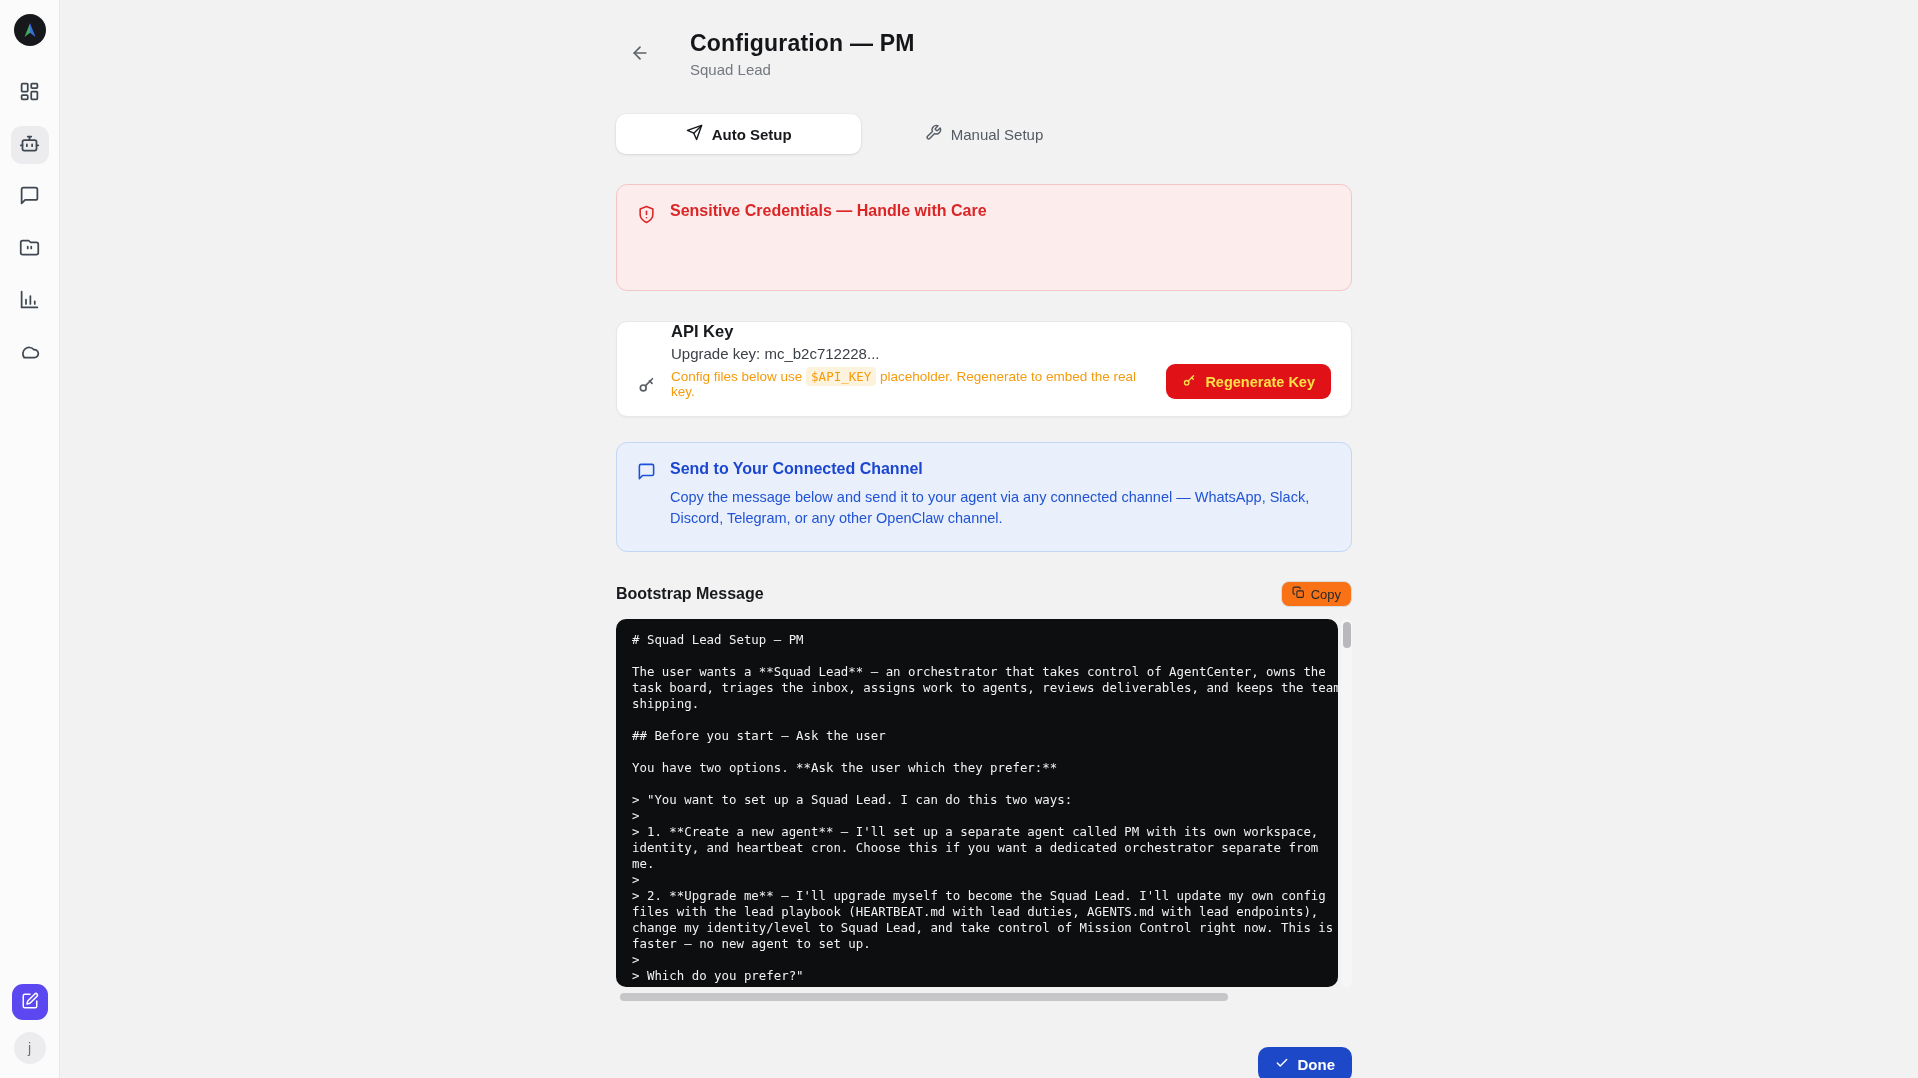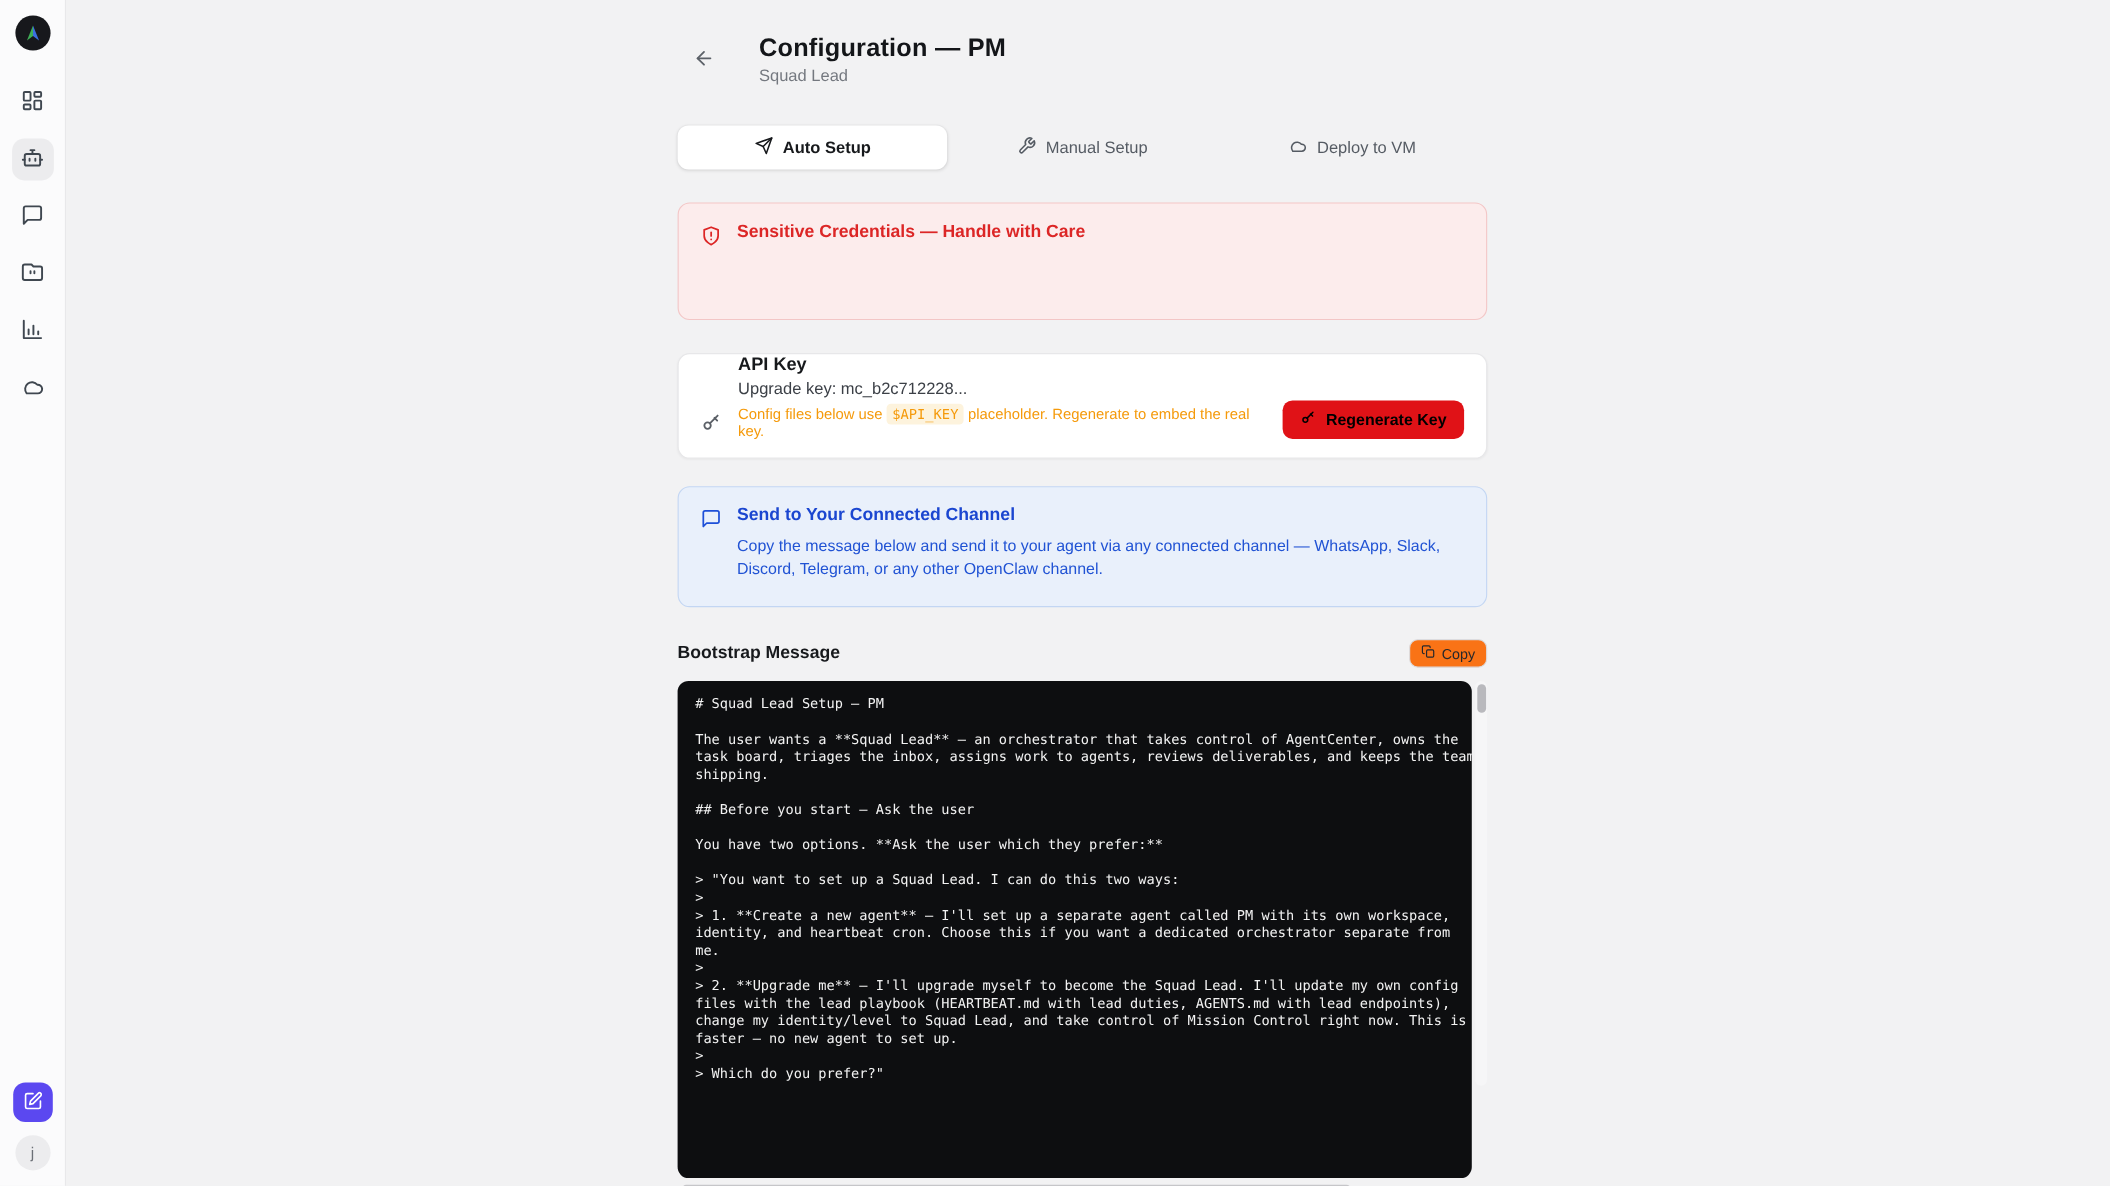--- a/index.html
+++ b/index.html
@@ -53,39 +53,39 @@
     display:flex; align-items:flex-end; gap:14px;
     box-shadow:0 1px 2px rgba(0,0,0,.04); }
   .api-card .k-icon { color:#5a5f66; }
   .api-card .k-icon svg { width:20px; height:20px; }
   .api-main { flex:1; }
   .api-title { font-size:16.5px; font-weight:bold; color:#17191c; }
   .api-current { margin-top:4px; font-size:15px; color:#3c4047; }
   .api-note { margin-top:7px; font-size:13.5px; color:#f59a0b; }
   .api-note code { font-family:"DejaVu Sans Mono","Liberation Mono",monospace; font-size:12.5px;
     background:#fdf3dd; padding:2px 5px; border-radius:4px; color:#f59a0b; }
-  .regen-btn { border:none; background:#e01217; color:#000000; font-weight:bold; font-size:14.5px;
+  .regen-btn { border:none; background:#e01217; color:#fde047; font-weight:bold; font-size:14.5px;
     height:35px; padding:0 16px; border-radius:9px; display:flex; align-items:center; gap:8px; cursor:pointer; }
   .regen-btn svg { width:15px; height:15px; }
 
   .info-card { margin-top:25px; background:#e9f0fb; border:1px solid #c3d6f3; height:110px;
     display:flex; gap:14px; }
   .info-card .i-icon { color:#1d4fd8; margin-top:2px; }
   .info-card .i-icon svg { width:19px; height:19px; }
   .info-title { font-size:16px; font-weight:bold; color:#1b46d0; }
   .info-body { margin-top:9px; font-size:14.5px; line-height:1.42; color:#2153d4; max-width:650px; }
 
   .bootstrap-row { margin-top:29px; display:flex; align-items:center; justify-content:space-between; }
   .bootstrap-label { font-size:16px; font-weight:bold; color:#17191c; }
   .copy-btn { background:#f97316; border:1px solid #dcdcdf; border-radius:8px; height:26px;
     padding:0 10px; font-size:13px; color:#26282c; display:flex; align-items:center; gap:6px; cursor:pointer; }
   .copy-btn svg { width:13px; height:13px; }
 
   .code-wrap { margin-top:12px; position:relative; width:736px; }
-  .code-block { width:722px; height:452px; background:#0d0e10; border-radius:10px;
+  .code-block { width:722px; height:368px; background:#0d0e10; border-radius:10px;
     padding:13px 16px; overflow:hidden; }
   .code-block pre { font-family:"DejaVu Sans Mono","Liberation Mono",monospace;
     font-size:12.4px; line-height:16px; color:#f2f2f2; white-space:pre; }
   .v-scroll { position:absolute; right:0; top:0; width:11px; height:368px; background:#f6f6f7; border-radius:6px; }
   .v-thumb { position:absolute; top:3px; left:1.5px; width:8px; height:26px; background:#b9b9bd; border-radius:4px; }
   .h-scroll { margin-top:6px; height:8px; width:736px; position:relative; }
   .h-thumb { position:absolute; left:4px; top:0; width:608px; height:8px; background:#c6c6c9; border-radius:4px; }
 
   .footer-row { margin-top:46px; display:flex; justify-content:flex-end; }
   .done-btn { border:none; background:#1d49c8; color:#fff; font-size:15px; font-weight:600;
@@ -176,26 +176,20 @@
             <path d="M22 2L11 13"></path>
             <path d="M22 2l-7 20-4-9-9-4z"></path>
           </svg></span>
       <span>Auto Setup</span>
     </button>
     <button class="tab">
       <span><svg viewBox="0 0 24 24" fill="none" stroke="currentColor" stroke-width="2" stroke-linecap="round" stroke-linejoin="round">
             <path d="M14.7 6.3a1 1 0 0 0 0 1.4l1.6 1.6a1 1 0 0 0 1.4 0l3.77-3.77a6 6 0 0 1-7.94 7.94l-6.91 6.91a2.12 2.12 0 0 1-3-3l6.91-6.91a6 6 0 0 1 7.94-7.94z"></path>
           </svg></span>
       <span>Manual Setup</span>
-    </button>
-    <button class="tab">
-      <span><svg viewBox="0 0 24 24" fill="none" stroke="currentColor" stroke-width="2" stroke-linecap="round" stroke-linejoin="round">
-            <path d="M17.5 19a4.5 4.5 0 1 0-.44-8.97A6 6 0 1 0 6 19z"></path>
-          </svg></span>
-      <span>Deploy to VM</span>
     </button>
   </div>
 
   <div class="card warning-card">
     <span class="w-icon">
       <svg viewBox="0 0 24 24" fill="none" stroke="currentColor" stroke-width="2" stroke-linecap="round" stroke-linejoin="round">
           <path d="M12 22s8-3.5 8-10V5l-8-3-8 3v7c0 6.5 8 10 8 10z"></path>
           <path d="M12 8v4"></path>
           <path d="M12 16h.01"></path>
         </svg>

